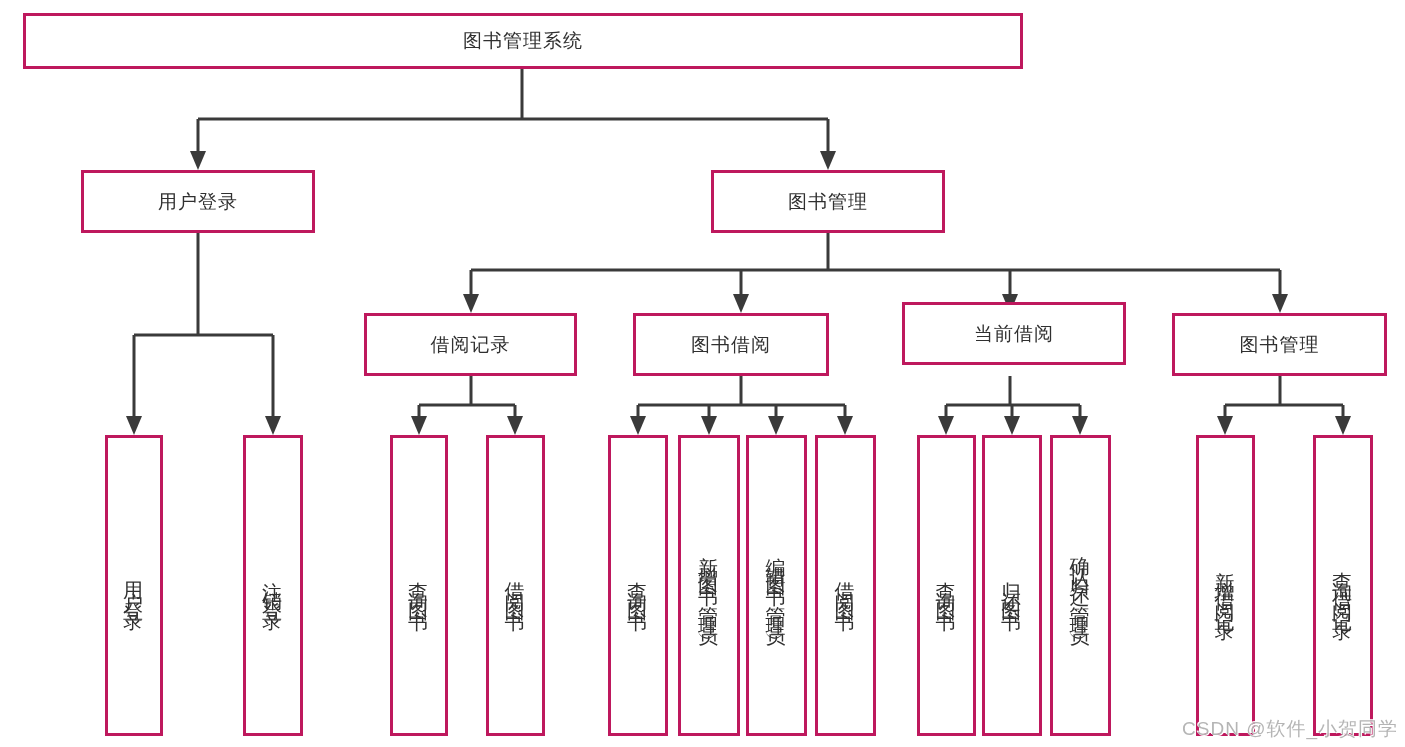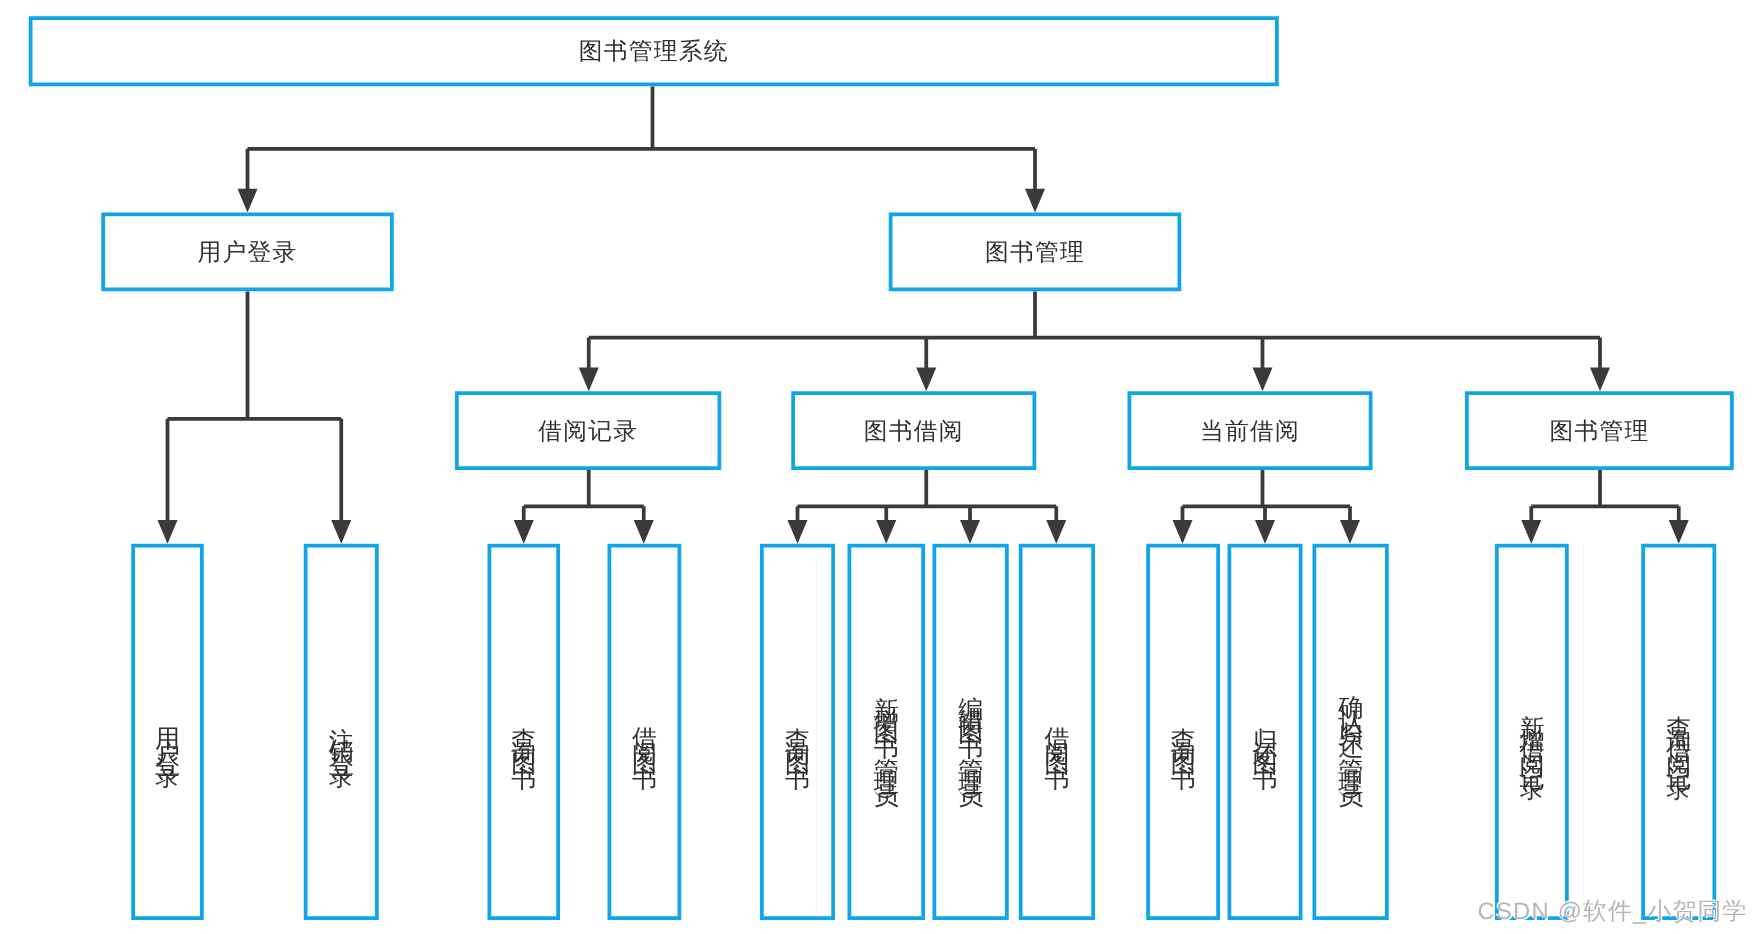--- a/index.html
+++ b/index.html
@@ -3,21 +3,21 @@
 <meta charset="utf-8">
 <style>
   html,body { margin:0; padding:0; background:#fff; }
   .canvas {
     position:relative; width:1405px; height:747px; background:#ffffff;
     font-family:"Liberation Sans","DejaVu Sans",sans-serif; overflow:hidden;
   }
   .wires { position:absolute; left:0; top:0; z-index:1; }
   .box {
     position:absolute; box-sizing:border-box; background:#ffffff;
-    border:3px solid #0ea5e9; display:flex; align-items:center; justify-content:center;
+    border:3px solid #be185d; display:flex; align-items:center; justify-content:center;
     color:#303030; z-index:2;
   }
   .box.h span { font-size:19px; letter-spacing:1px; white-space:nowrap; }
   .box.v span {
     writing-mode:vertical-rl; text-orientation:mixed;
     font-size:20px; letter-spacing:10px; white-space:nowrap;
   }
   .watermark {
     position:absolute; right:7px; bottom:5px; z-index:3;
     font-size:19px; color:#b5b5b5; letter-spacing:1px;
@@ -77,21 +77,21 @@
   <div class="box h" style="left:711px;top:170px;width:234px;height:63px">
     <span>图书管理</span>
   </div>
 
   <div class="box h" style="left:364px;top:313px;width:213px;height:63px">
     <span>借阅记录</span>
   </div>
   <div class="box h" style="left:633px;top:313px;width:196px;height:63px">
     <span>图书借阅</span>
   </div>
-  <div class="box h" style="left:902px;top:313px;width:196px;height:63px">
+  <div class="box h" style="left:902px;top:302px;width:224px;height:63px">
     <span>当前借阅</span>
   </div>
   <div class="box h" style="left:1172px;top:313px;width:215px;height:63px">
     <span>图书管理</span>
   </div>
 
   <div class="box v" style="left:105px;top:435px;width:58px;height:301px">
     <span>用户登录</span>
   </div>
   <div class="box v" style="left:243px;top:435px;width:60px;height:301px">

